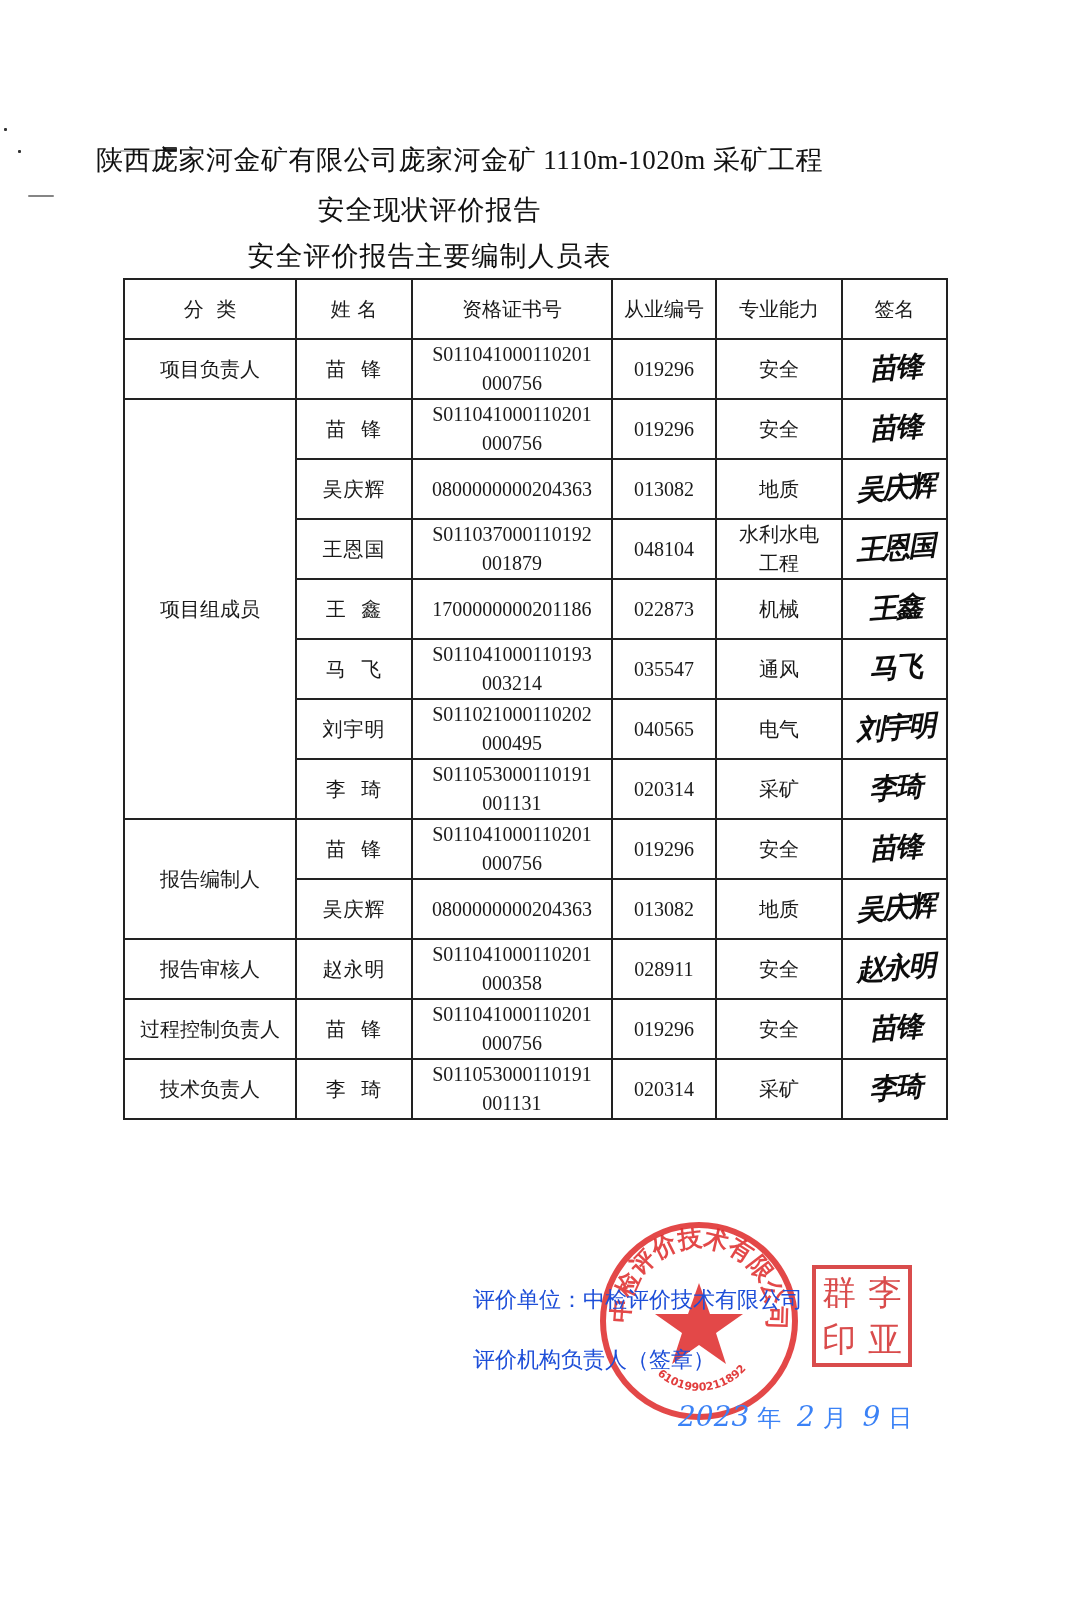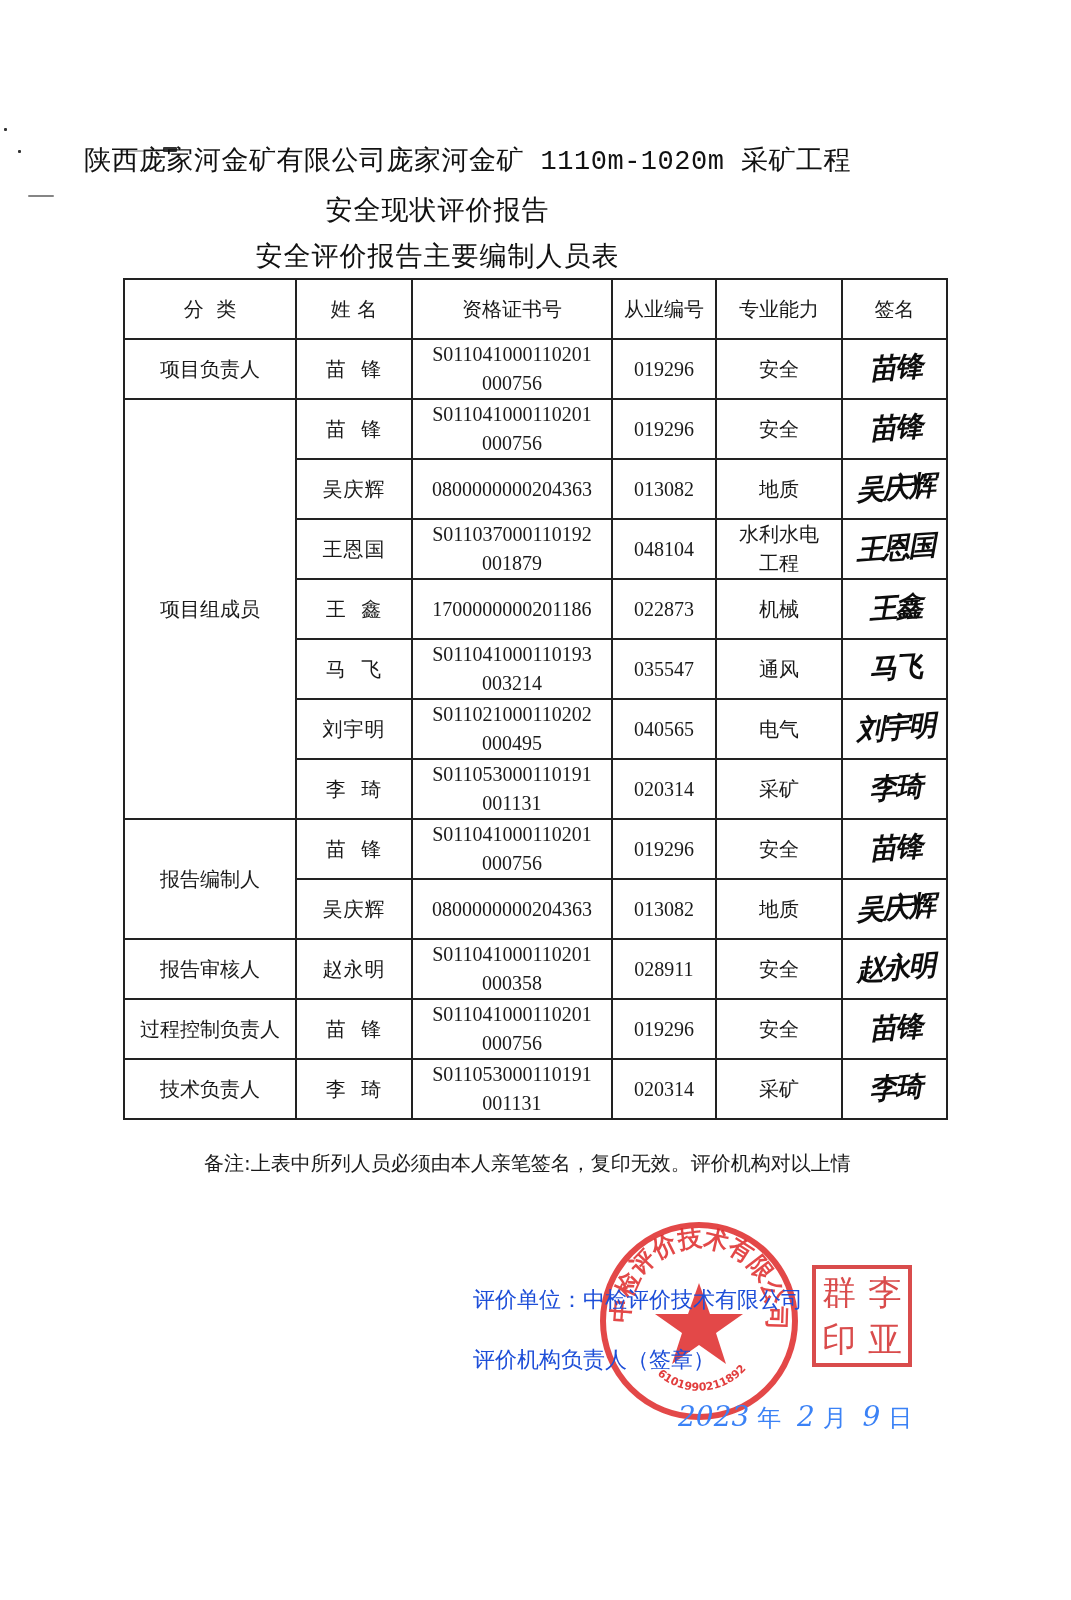--- a/index.html
+++ b/index.html
@@ -1,21 +1,21 @@
 <!DOCTYPE html>
 <html><head>
   <meta charset="utf-8">
   <style>
     html, body { margin: 0; padding: 0; background: #ffffff; }
     body { width: 1071px; height: 1600px; position: relative; overflow: hidden;
            font-family: "DejaVu Serif", "Liberation Serif", serif; color: #1a1a1a; }
     .specks { position: absolute; left: 0; top: 120px; width: 180px; height: 80px; }
     .speck { position: absolute; background: #333; border-radius: 1px; }
-    .title-line { position: absolute; left: 8px; width: 859px; text-align: center;
-                  font-family: Liberation Mono, monospace; color: #111; }
+    .title-line { position: absolute; left: 0; width: 859px; text-align: center;
+                  font-family: Liberation Serif, serif; color: #111; }
     .t1 { top: 142px; font-size: 27px; letter-spacing: 0.5px; padding-left: 60px; box-sizing: border-box; }
     .t2 { top: 192px; font-size: 27px; letter-spacing: 1px; }
     .t3 { top: 238px; font-size: 27px; letter-spacing: 1px; }
 
     table.staff { position: absolute; left: 123px; top: 278px; width: 823px;
                   border-collapse: collapse; table-layout: fixed; }
     table.staff td, table.staff th { border: 2px solid #222; text-align: center; vertical-align: middle;
                   padding: 0; font-weight: normal; font-size: 20px; line-height: 29px; color: #1a1a1a; }
     table.staff th { height: 58px; font-family: "DejaVu Serif", "Liberation Serif", serif; }
     table.staff td { height: 58px; }
@@ -238,21 +238,20 @@
         <td class="empno">020314</td>
         <td class="spec">
           <div>采矿</div>
         </td>
         <td><span class="sig">李琦</span></td>
       </tr>
     </tbody>
 </table>
 
 <div class="note" style="top:1138px;">
-  <span class="l1">备注:上表中所列人员必须由本人亲笔签名，复印无效。评价机构对以上情</span>
 </div>
 
 <div class="seal-round">
   <svg width="186" height="186" viewBox="0 0 186 186">
     <polygon points="93,55 104,86 137,86 110,105 120,136 93,117 66,136 76,105 49,86 82,86" fill="rgba(222,40,40,0.85)"></polygon>
     <defs>
         <path id="arc" d="M 25 105 A 70 70 0 1 1 161 105"></path>
         <path id="arcb" d="M 45 140 A 62 62 0 0 0 141 140"></path>
       </defs>
     <text font-size="24" fill="rgba(222,40,40,0.85)" font-family="DejaVu Sans, sans-serif" font-weight="bold">

